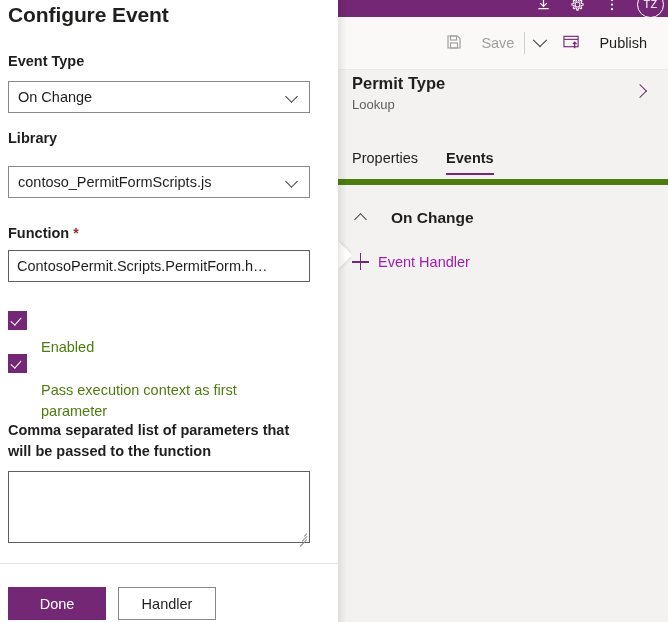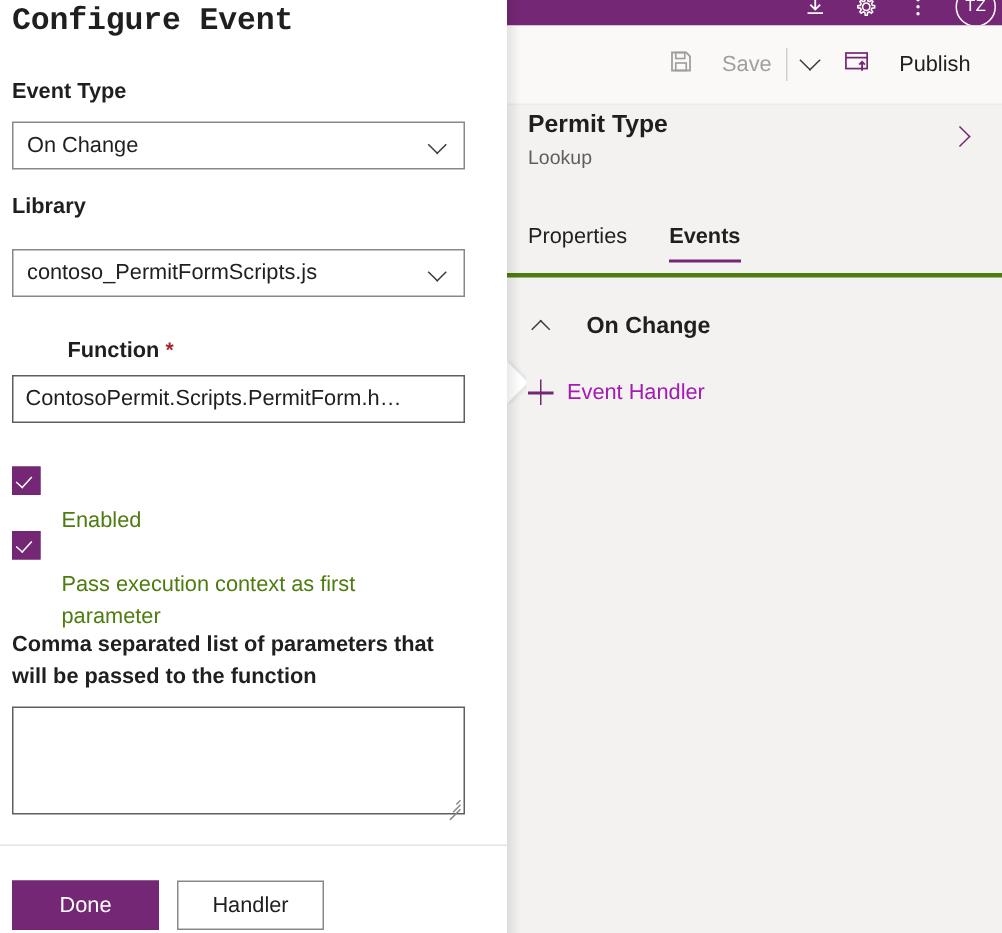--- a/index.html
+++ b/index.html
@@ -33,21 +33,20 @@
 
   .dlg-title {
     position: absolute;
     left: 8px;
     top: 0px;
     font-size: 21px;
     font-weight: bold;
     letter-spacing: -0.1px;
     color: #201f1e;
     line-height: 30px;
-    font-family: Liberation Mono, monospace;
   }
 
   .field-label {
     position: absolute;
     left: 8px;
     font-size: 14.5px;
     font-weight: bold;
     color: #201f1e;
     line-height: 18px;
   }
@@ -331,21 +330,21 @@
     border-right: 1.7px solid #742774;
     border-top: 1.7px solid #742774;
     transform: rotate(45deg);
   }
 
   .tabs {
     position: absolute;
     left: 0; top: 150px;
     width: 330px;
     height: 35px;
-    border-bottom: 3px solid #4d7c0f;
+    border-bottom: 6px solid #4d7c0f;
     box-sizing: border-box;
     display: flex;
     align-items: flex-start;
     padding-left: 14px;
   }
   .tab {
     font-size: 14.5px;
     color: #201f1e;
     padding: 0 0 9px 0;
     margin-right: 28px;
@@ -458,21 +457,21 @@
       <span class="val">On Change</span>
       <span class="chev-dn"></span>
     </div>
 
     <div class="field-label" style="top:129px;">Library</div>
     <div class="combo" style="top:166px;">
       <span class="val">contoso_PermitFormScripts.js</span>
       <span class="chev-dn"></span>
     </div>
 
-    <div class="field-label" style="top:224px;margin-left:37px;">
+    <div class="field-label" style="top:224px;">
       <span>Function</span>
       <span class="req-star">*</span>
     </div>
     <div class="textbox" style="top:250px;">
       <span>ContosoPermit.Scripts.PermitForm.h…</span>
     </div>
 
     <div class="cbrow" style="top:310px;">
       <span class="cbox"></span>
       <span class="cblabel">Enabled</span>

